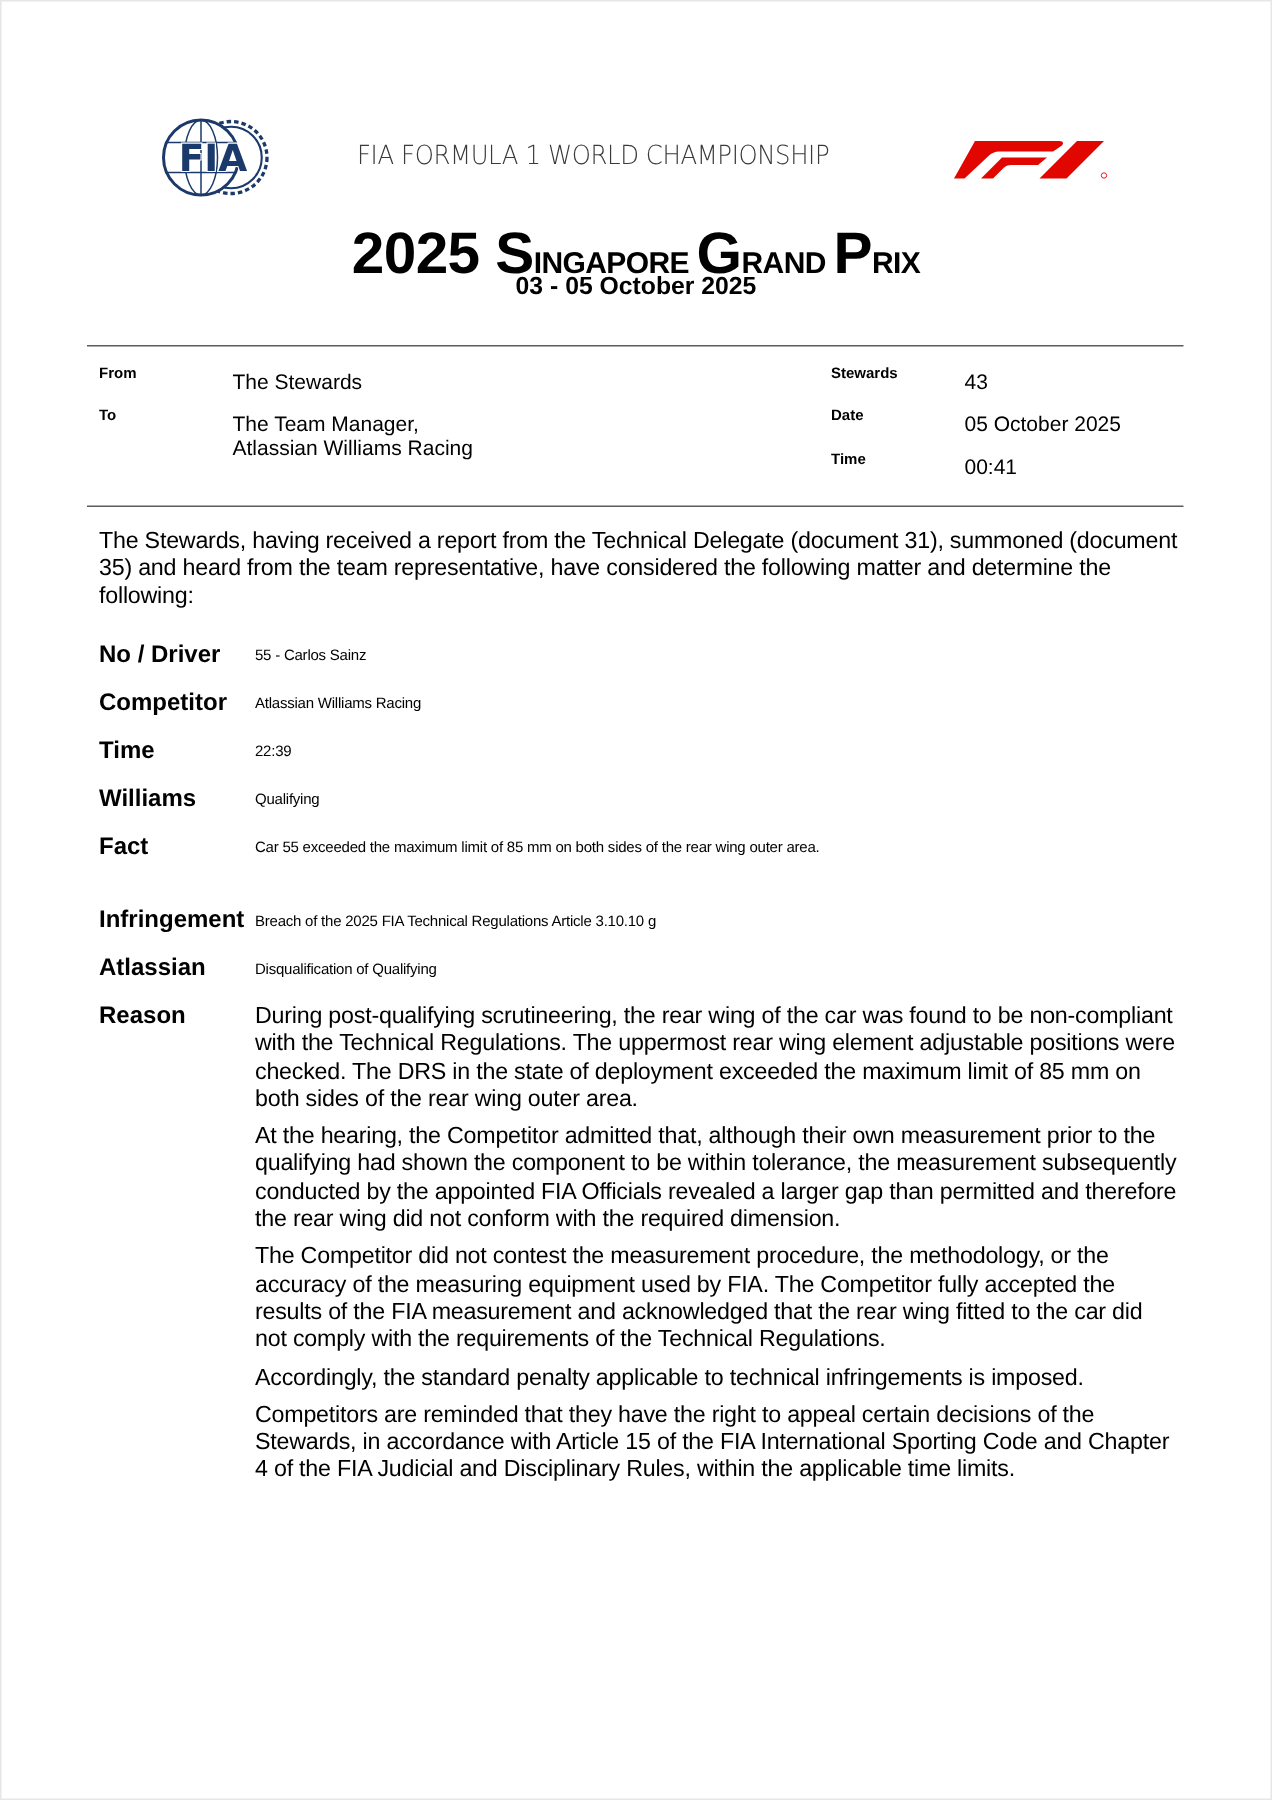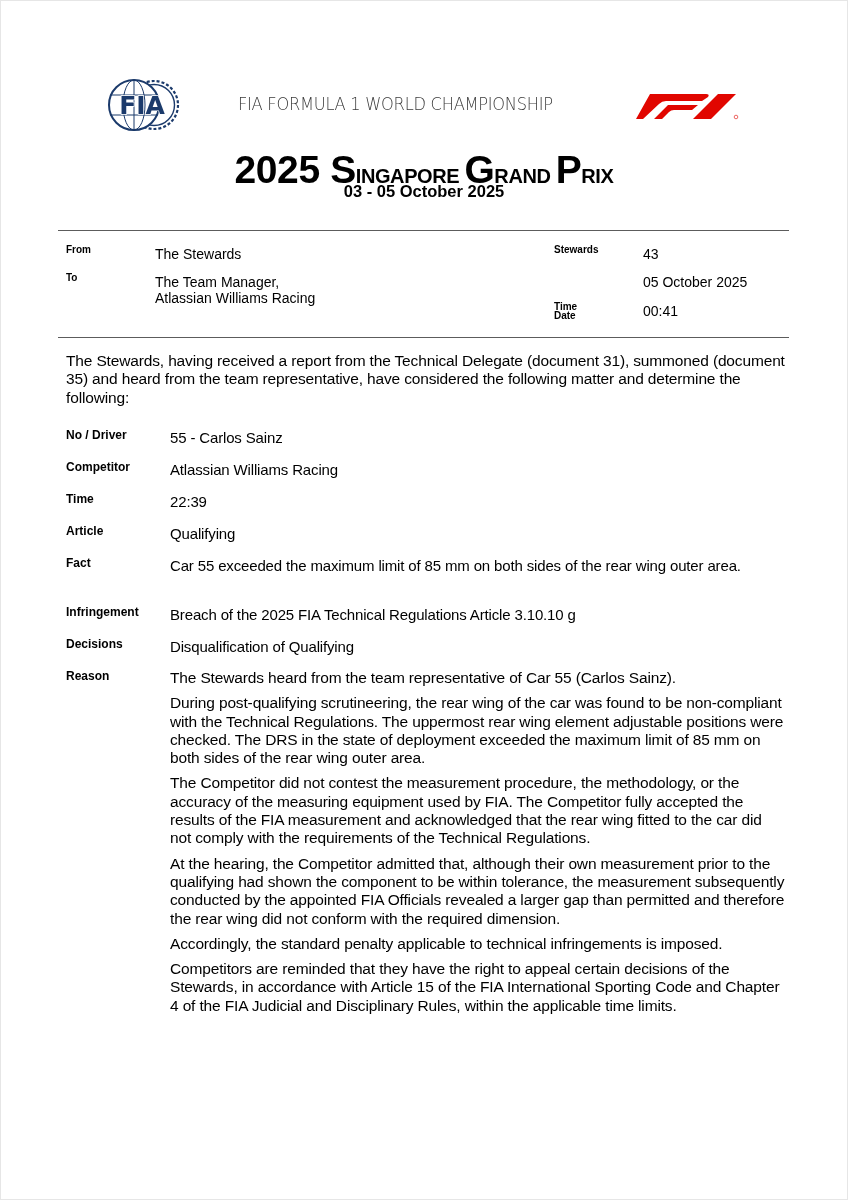--- a/index.html
+++ b/index.html
@@ -91,28 +91,28 @@
       left: 66px; top: 352px;
       width: 720px;
       font-size: 15.5px;
       line-height: 18.3px;
       letter-spacing: -0.15px;
     }
     .field-label {
       position: absolute;
       left: 66px;
       font-weight: 700;
-      font-size: 12px;
+      font-size: 16px;
       white-space: nowrap;
     }
     .field-value {
       position: absolute;
       left: 170px;
       width: 615px;
-      font-size: 15px;
+      font-size: 10px;
       line-height: 18.3px;
       letter-spacing: -0.15px;
     }
     .reason-block {
       position: absolute;
       left: 170px;
       top: 669px;
       width: 615px;
       font-size: 15.5px;
       line-height: 18.3px;
@@ -160,52 +160,51 @@
 
 <div class="memo-label" style="left:66px; top:272px;">To</div>
 <div class="memo-value" style="left:155px; top:274px;">
   <div>The Team Manager,</div>
   <div>Atlassian Williams Racing</div>
 </div>
 
 <div class="memo-label" style="left:554px; top:244px;">Stewards</div>
 <div class="memo-value" style="left:643px; top:246px;">43</div>
 
-<div class="memo-label" style="left:554px; top:272px;margin-top:38px;">Date</div>
+<div class="memo-label" style="left:554px; top:272px;">Date</div>
 <div class="memo-value" style="left:643px; top:274px;">05 October 2025</div>
 
 <div class="memo-label" style="left:554px; top:301px;">Time</div>
 <div class="memo-value" style="left:643px; top:303px;">00:41</div>
 
 <div class="rule bottom"></div>
 
 <div class="intro">The Stewards, having received a report from the Technical Delegate (document 31), summoned (document 35) and heard from the team representative, have considered the following matter and determine the following:</div>
 
 <div class="field-label" style="top:428px;">No / Driver</div>
 <div class="field-value" style="top:429px;">55 - Carlos Sainz</div>
 
 <div class="field-label" style="top:460px;">Competitor</div>
 <div class="field-value" style="top:461px;">Atlassian Williams Racing</div>
 
 <div class="field-label" style="top:492px;">Time</div>
 <div class="field-value" style="top:493px;">22:39</div>
 
-<div class="field-label" style="top:524px;">Article</div>
+<div class="field-label" style="top:524px;">Williams</div>
 <div class="field-value" style="top:525px;">Qualifying</div>
 
 <div class="field-label" style="top:556px;">Fact</div>
 <div class="field-value" style="top:557px; width:600px;">Car 55 exceeded the maximum limit of 85 mm on both sides of the rear wing outer area.</div>
 
 <div class="field-label" style="top:605px;">Infringement</div>
 <div class="field-value" style="top:606px;">Breach of the 2025 FIA Technical Regulations Article 3.10.10 g</div>
 
-<div class="field-label" style="top:637px;">Decisions</div>
+<div class="field-label" style="top:637px;">Atlassian</div>
 <div class="field-value" style="top:638px;">Disqualification of Qualifying</div>
 
 <div class="field-label" style="top:669px;">Reason</div>
 <div class="reason-block">
-  <p>The Stewards heard from the team representative of Car 55 (Carlos Sainz).</p>
   <p>During post-qualifying scrutineering, the rear wing of the car was found to be non-compliant with the Technical Regulations. The uppermost rear wing element adjustable positions were checked. The DRS in the state of deployment exceeded the maximum limit of 85 mm on both sides of the rear wing outer area.</p>
+  <p>At the hearing, the Competitor admitted that, although their own measurement prior to the qualifying had shown the component to be within tolerance, the measurement subsequently conducted by the appointed FIA Officials revealed a larger gap than permitted and therefore the rear wing did not conform with the required dimension.</p>
   <p>The Competitor did not contest the measurement procedure, the methodology, or the accuracy of the measuring equipment used by FIA. The Competitor fully accepted the results of the FIA measurement and acknowledged that the rear wing fitted to the car did not comply with the requirements of the Technical Regulations.</p>
-  <p>At the hearing, the Competitor admitted that, although their own measurement prior to the qualifying had shown the component to be within tolerance, the measurement subsequently conducted by the appointed FIA Officials revealed a larger gap than permitted and therefore the rear wing did not conform with the required dimension.</p>
   <p>Accordingly, the standard penalty applicable to technical infringements is imposed.</p>
   <p>Competitors are reminded that they have the right to appeal certain decisions of the Stewards, in accordance with Article 15 of the FIA International Sporting Code and Chapter 4 of the FIA Judicial and Disciplinary Rules, within the applicable time limits.</p>
 </div>
 
 </body></html>

